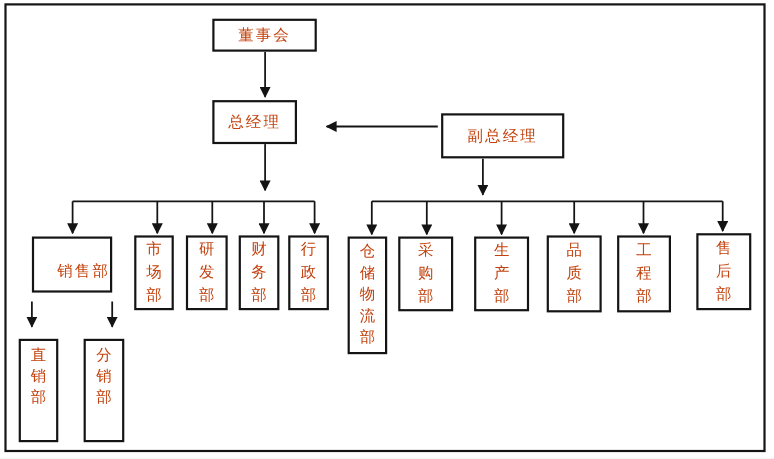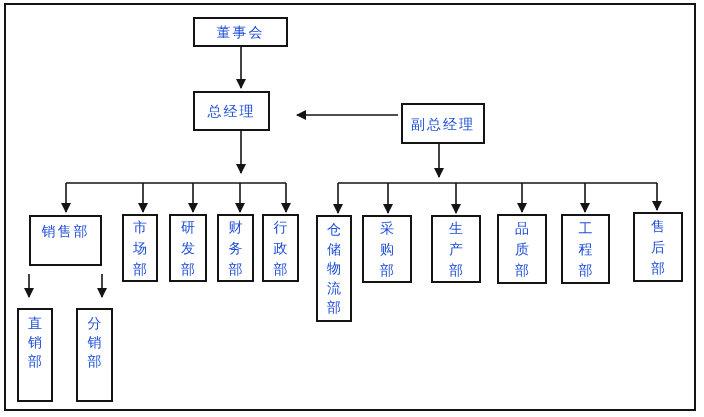--- a/index.html
+++ b/index.html
@@ -2,21 +2,21 @@
 <html><head>
 <meta charset="utf-8">
 <style>
   html, body { margin: 0; padding: 0; background: #e8e8e8; }
   .stage {
     position: relative;
     width: 704px;
     height: 417px;
     background: #ffffff;
     font-family: "DejaVu Sans", sans-serif;
-    color: #1d4ed8;
+    color: #c2410c;
     overflow: hidden;
   }
   .outer-border {
     position: absolute;
     left: 4px; top: 3px;
     width: 688px; height: 404px;
     border: 2px solid #141414;
   }
   .wires {
     position: absolute;
@@ -33,22 +33,22 @@
     line-height: 20px;
   }
   .org-node.hbox {
     align-items: center;
     justify-content: center;
     letter-spacing: 2px;
     white-space: nowrap;
   }
   .org-node.htop {
     align-items: flex-start;
-    justify-content: center;
-    padding-top: 4px;
+    justify-content: flex-end;
+    padding-top: 20px;
     letter-spacing: 2px;
   }
   .org-node.vbox {
     flex-direction: column;
     align-items: center;
   }
   .org-node.v3  { justify-content: center; line-height: 21px; }
   .org-node.v5  { justify-content: flex-start; padding-top: 3px; line-height: 19.5px; }
   .org-node.vtop{ justify-content: flex-start; padding-top: 4px; line-height: 19px; }
   .vchar { display: block; }
@@ -99,21 +99,21 @@
     </g>
   </svg>
 
   <div id="nodes-layer">
       <div class="org-node hbox" style="left: 193px; top: 17px; width: 95px; height: 30px;">
         <span>董事会</span>
       </div>
       <div class="org-node hbox" style="left: 193px; top: 91px; width: 77px; height: 40px;">
         <span>总经理</span>
       </div>
-      <div class="org-node hbox" style="left: 401px; top: 103px; width: 84px; height: 41px;">
+      <div class="org-node hbox" style="left: 401px; top: 103px; width: 112px; height: 41px;">
         <span>副总经理</span>
       </div>
       <div class="org-node htop" style="left: 29px; top: 215px; width: 73px; height: 51px;">
         <span>销售部</span>
       </div>
       <div class="org-node vbox v3" style="left: 122px; top: 214px; width: 36px; height: 68px;">
         <span class="vchar">市</span>
         <span class="vchar">场</span>
         <span class="vchar">部</span>
       </div>

